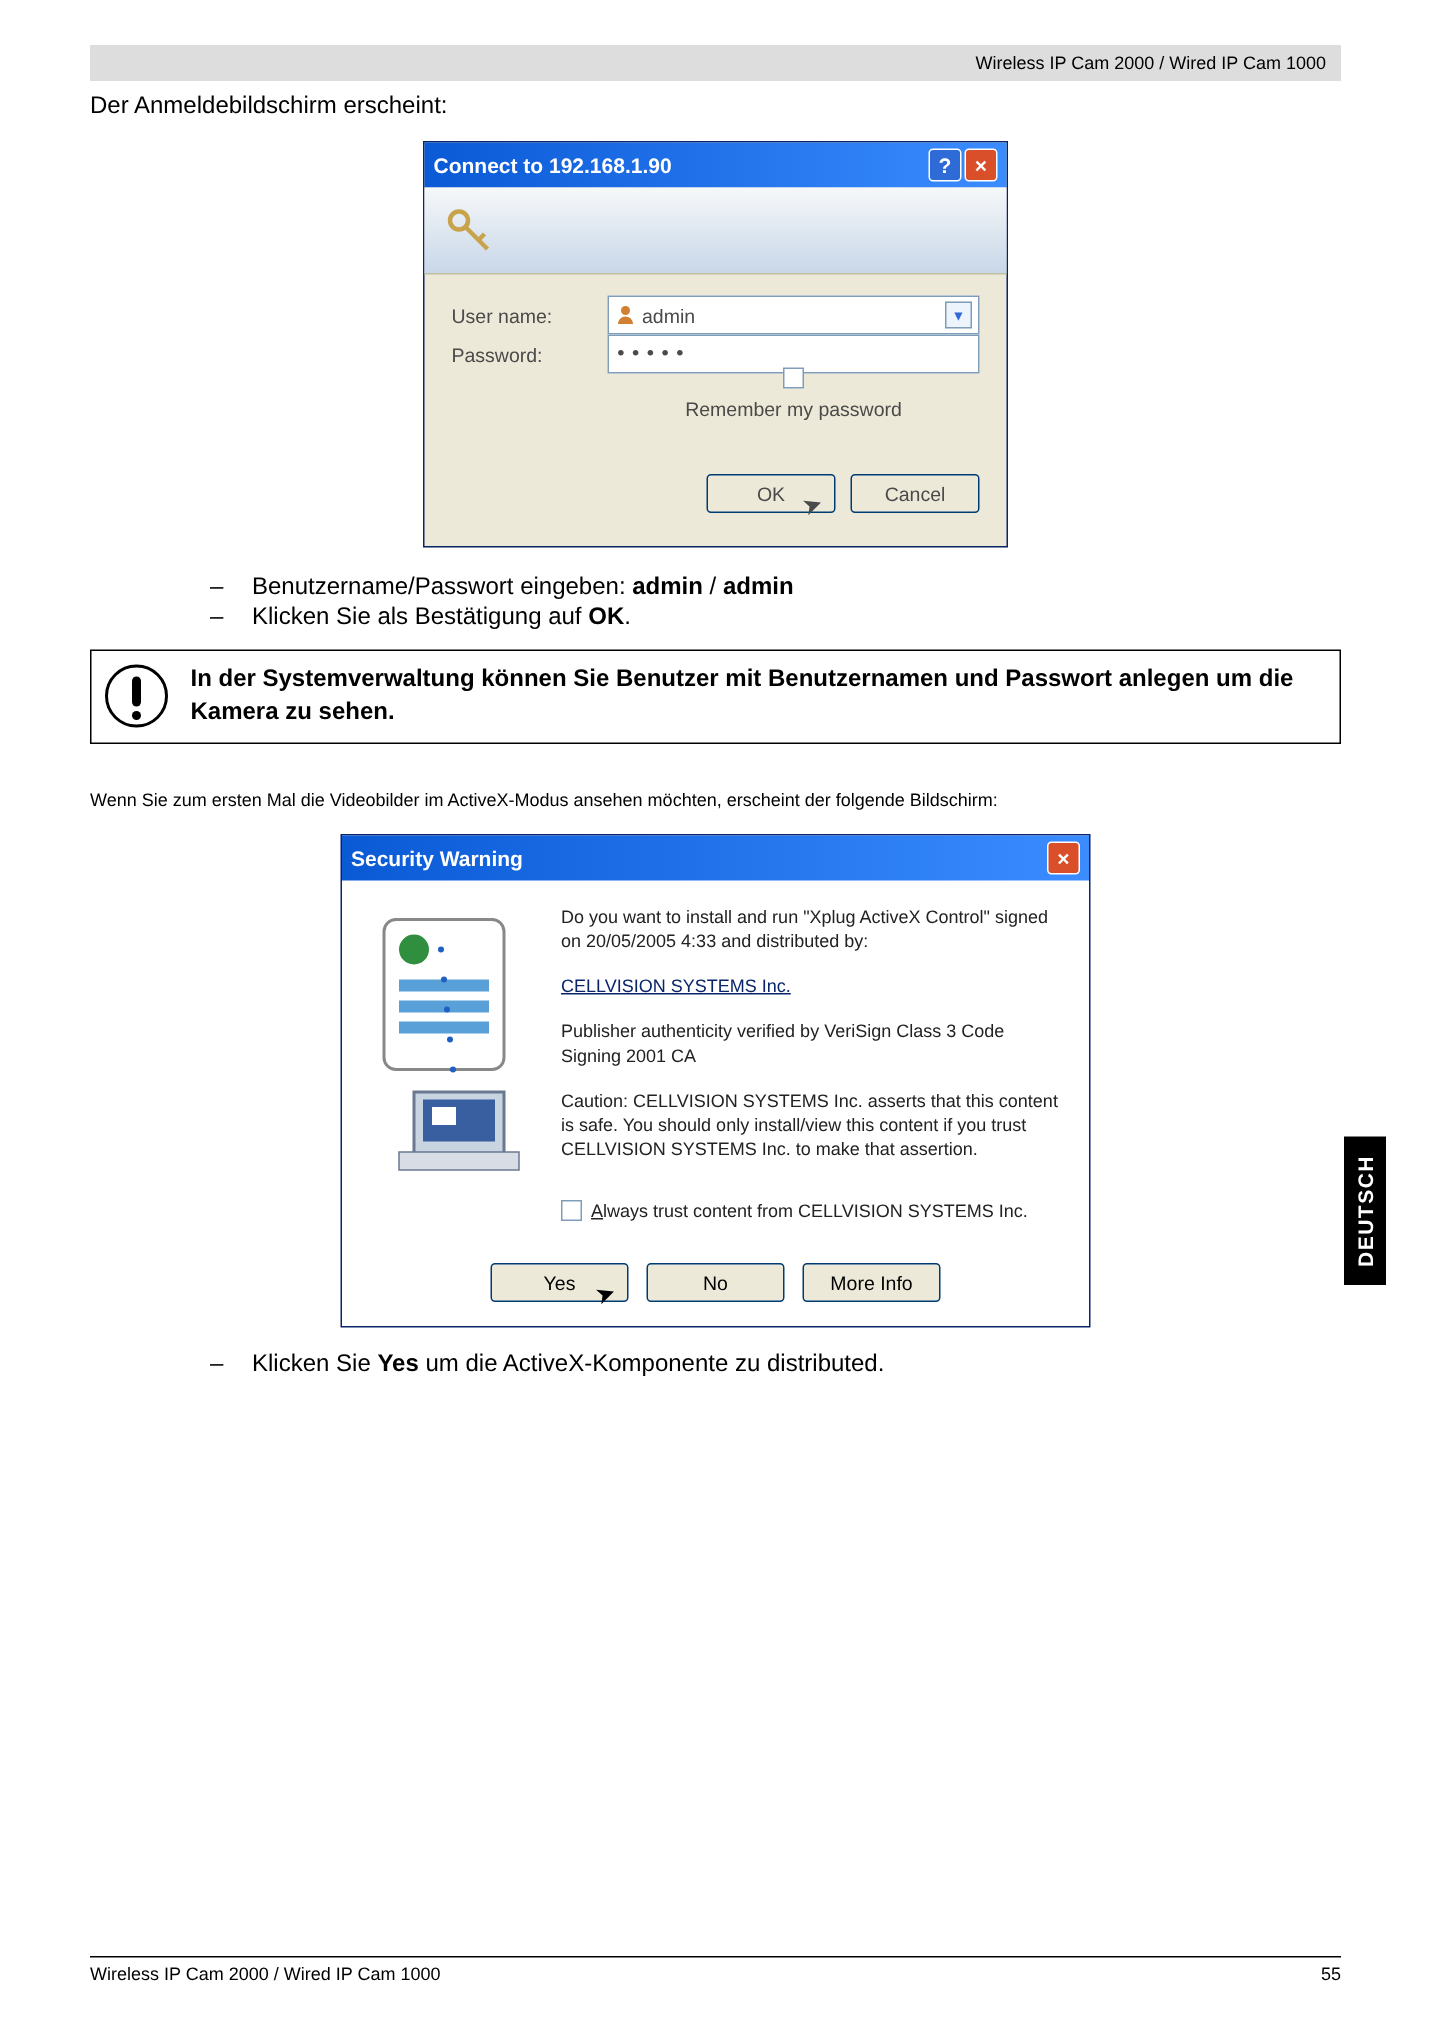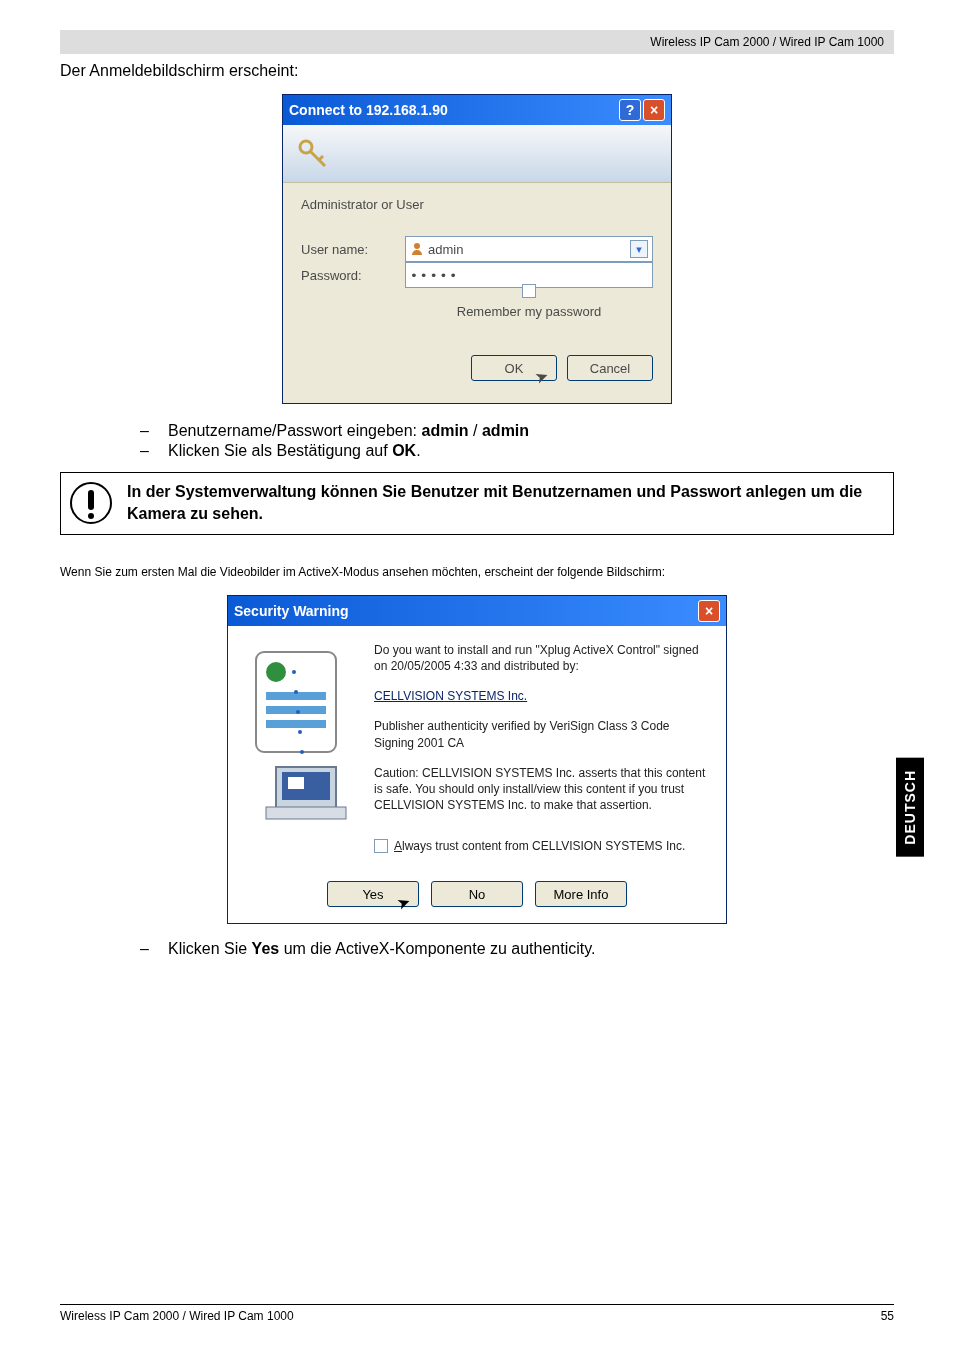--- a/index.html
+++ b/index.html
@@ -131,21 +131,20 @@
       </div>
     </div>
     <div class="dlg-banner">
       <svg class="key-icon" viewBox="0 0 36 36">
         <circle cx="11" cy="11" r="6" fill="none" stroke="#c9a34a" stroke-width="3"></circle>
         <line x1="15" y1="15" x2="30" y2="30" stroke="#c9a34a" stroke-width="3"></line>
         <line x1="24" y1="24" x2="28" y2="20" stroke="#c9a34a" stroke-width="3"></line>
       </svg>
     </div>
     <div class="dlg-body">
-      <div class="realm">Administrator or User</div>
       <div class="row">
         <div class="row-label">User name:</div>
         <div class="input-wrap combo">
           <span style="display:flex;align-items:center;">
             <svg class="user-icon" viewBox="0 0 14 14">
                 <circle cx="7" cy="4" r="3" fill="#d08030"></circle>
                 <path d="M2 13c0-3 2.5-5 5-5s5 2 5 5" fill="#d08030"></path>
               </svg>
             <span>admin</span>
           </span>
@@ -235,21 +234,21 @@
         <span class="cursor">➤</span>
       </div>
       <div class="win-btn">No</div>
       <div class="win-btn">More Info</div>
     </div>
   </div>
 
   <ul class="bullets">
     <li>
         <span class="dash">–</span>
-        <span><span>Klicken Sie </span><b>Yes</b><span> um die ActiveX-Komponente zu authenticity.</span></span>
+        <span><span>Klicken Sie </span><b>Yes</b><span> um die ActiveX-Komponente zu distributed.</span></span>
       </li>
   </ul>
 </div>
 
 <div class="side-tab">DEUTSCH</div>
 
 <div class="footer">
   <span>Wireless IP Cam 2000 / Wired IP Cam 1000</span>
   <span>55</span>
 </div>

